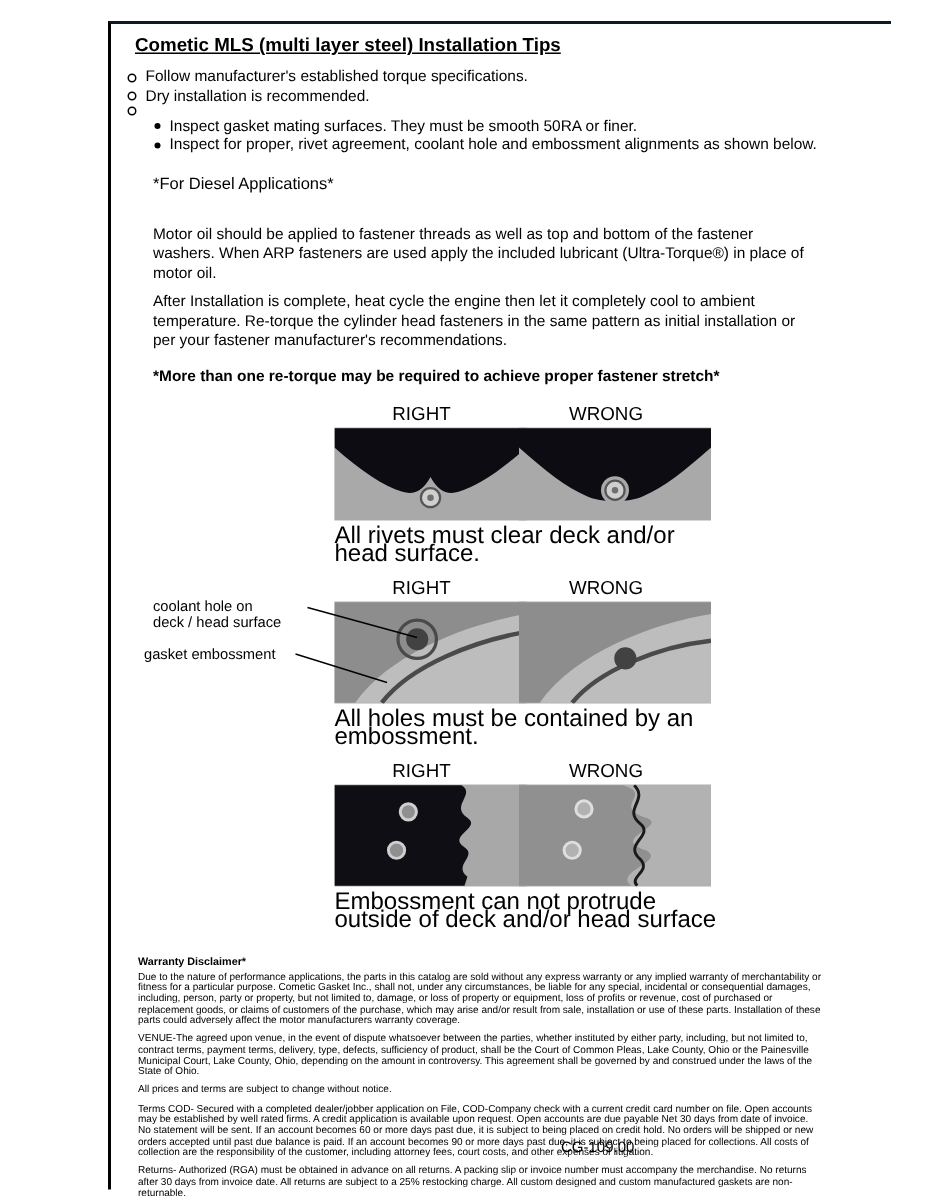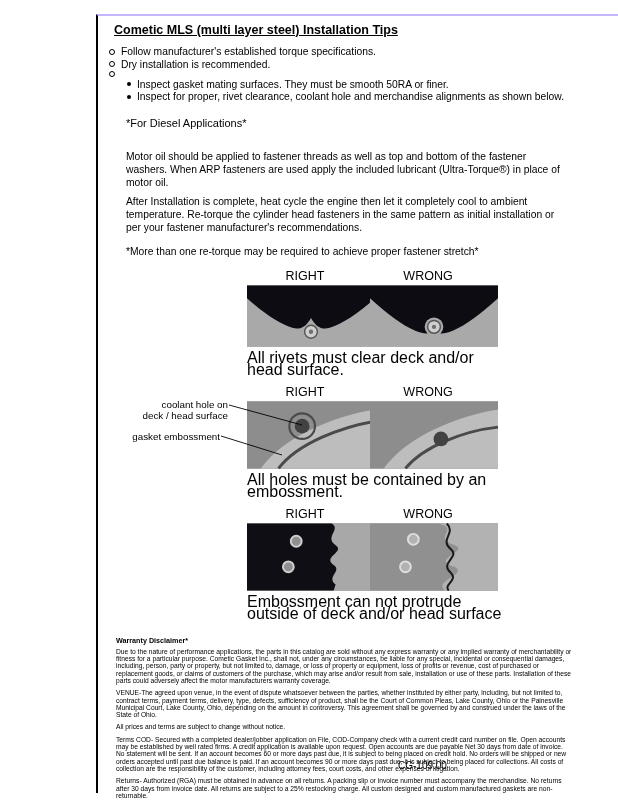--- a/index.html
+++ b/index.html
@@ -1,42 +1,42 @@
 <!DOCTYPE html>
 <html><head>
 <meta charset="utf-8">
 <style>
   html,body{margin:0;padding:0;}
   body{
     width:618px;height:800px;background:#ffffff;position:relative;
     font-family:"Liberation Sans", sans-serif;color:#000;overflow:hidden;
   }
   .frame{
-    position:absolute;left:96px;top:14px;width:522px;height:779px;
-    border-top:2px solid #c4b5fd;border-left:2px solid #000;box-sizing:border-box;
+    position:absolute;left:72px;top:14px;width:522px;height:779px;
+    border-top:2px solid #0f172a;border-left:2px solid #000;box-sizing:border-box;
   }
   .title{
     font-size:12.5px;font-weight:bold;text-decoration:underline;
     margin:7px 0 9px 16px;
   }
   .bullets{margin-left:11px;font-size:10.3px;}
   .b-row{display:flex;align-items:center;margin:1.5px 0;}
   .b-circ{width:4px;height:4px;border:1px solid #000;border-radius:50%;margin-right:6px;flex:0 0 auto;}
   .sub-bullets{margin-left:29px;font-size:10.3px;}
   .b-dot{width:4px;height:4px;background:#000;border-radius:50%;margin-right:6px;flex:0 0 auto;}
   .diesel-head{font-size:11px;font-weight:normal;margin:15px 0 22px 28px;}
   .para{font-size:10.3px;line-height:12.8px;margin:7px 0 7px 28px;width:438px;}
-  .note{font-size:10.3px;margin:11px 0 12px 28px;}
+  .note{font-size:10.3px;margin:11px 0 12px 28px;font-weight:bold;}
   .figure{position:relative;margin-bottom:9px;}
   .fig-cols{display:flex;gap:7px;margin-left:149px;}
   .fig-col{width:116px;}
   .fig-head{text-align:center;font-size:12.5px;margin-bottom:2px;}
   .panel{display:block;background:#b0b0b0;}
   .fig-caption{font-size:16px;margin:5px 0 0 149px;width:260px;line-height:12px;}
-  .side-label{position:absolute;font-size:9.8px;text-align:right;line-height:11.5px;}
+  .side-label{position:absolute;font-size:9.8px;text-align:left;line-height:11.5px;}
   .side-label.coolant{left:28px;top:14px;width:102px;white-space:pre-line;}
   .side-label.emboss{left:22px;top:46px;width:100px;}
   .connector{position:absolute;left:0;top:0;pointer-events:none;}
   .disclaimer{margin:16px 0 0 18px;width:456px;}
   .disc-head{font-size:7.2px;font-weight:bold;margin-bottom:3px;}
   .disc-para{font-size:6.7px;line-height:7.3px;margin-bottom:5px;}
   .disc-para.tight{margin-bottom:1px;}
   .footer-code{position:absolute;left:300px;top:744px;font-size:10px;}
 </style>
 </head>
@@ -60,21 +60,21 @@
     </div>
   </div>
 
   <div class="sub-bullets">
     <div class="b-row">
       <span class="b-dot"></span>
       <span>Inspect gasket mating surfaces.  They must be smooth 50RA or finer.</span>
     </div>
     <div class="b-row">
       <span class="b-dot"></span>
-      <span>Inspect for proper, rivet clearance, coolant hole and merchandise alignments as shown below.</span>
+      <span>Inspect for proper, rivet agreement, coolant hole and embossment alignments as shown below.</span>
     </div>
   </div>
 
   <div class="diesel-head">*For Diesel Applications*</div>
   <div class="para">Motor oil should be applied to fastener threads as well as top and bottom of the fastener washers. When ARP fasteners are used apply the included lubricant (Ultra-Torque®) in place of motor oil.</div>
   <div class="para">After Installation is complete, heat cycle the engine then let it completely cool to ambient temperature. Re-torque the cylinder head fasteners in the same pattern as initial installation or per your fastener manufacturer's recommendations.</div>
   <div class="note">*More than one re-torque may be required to achieve proper fastener stretch*</div>
 
   <div class="figure">
     <div class="fig-cols">

